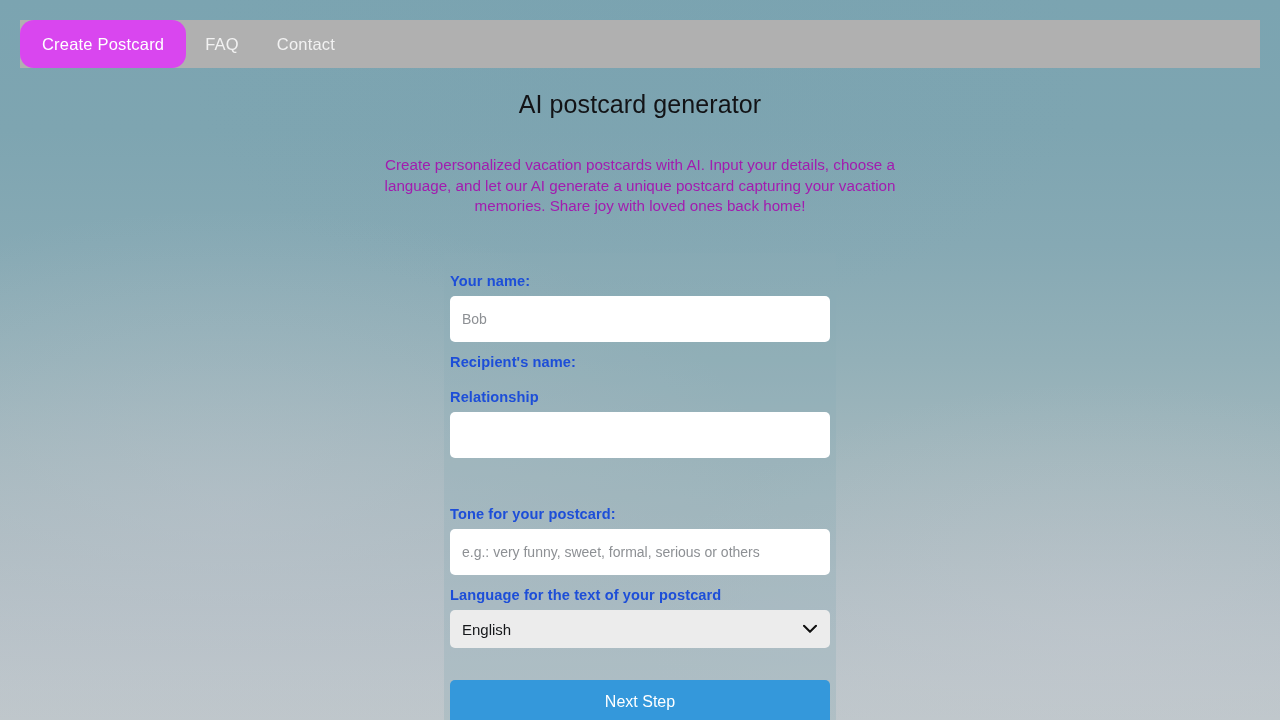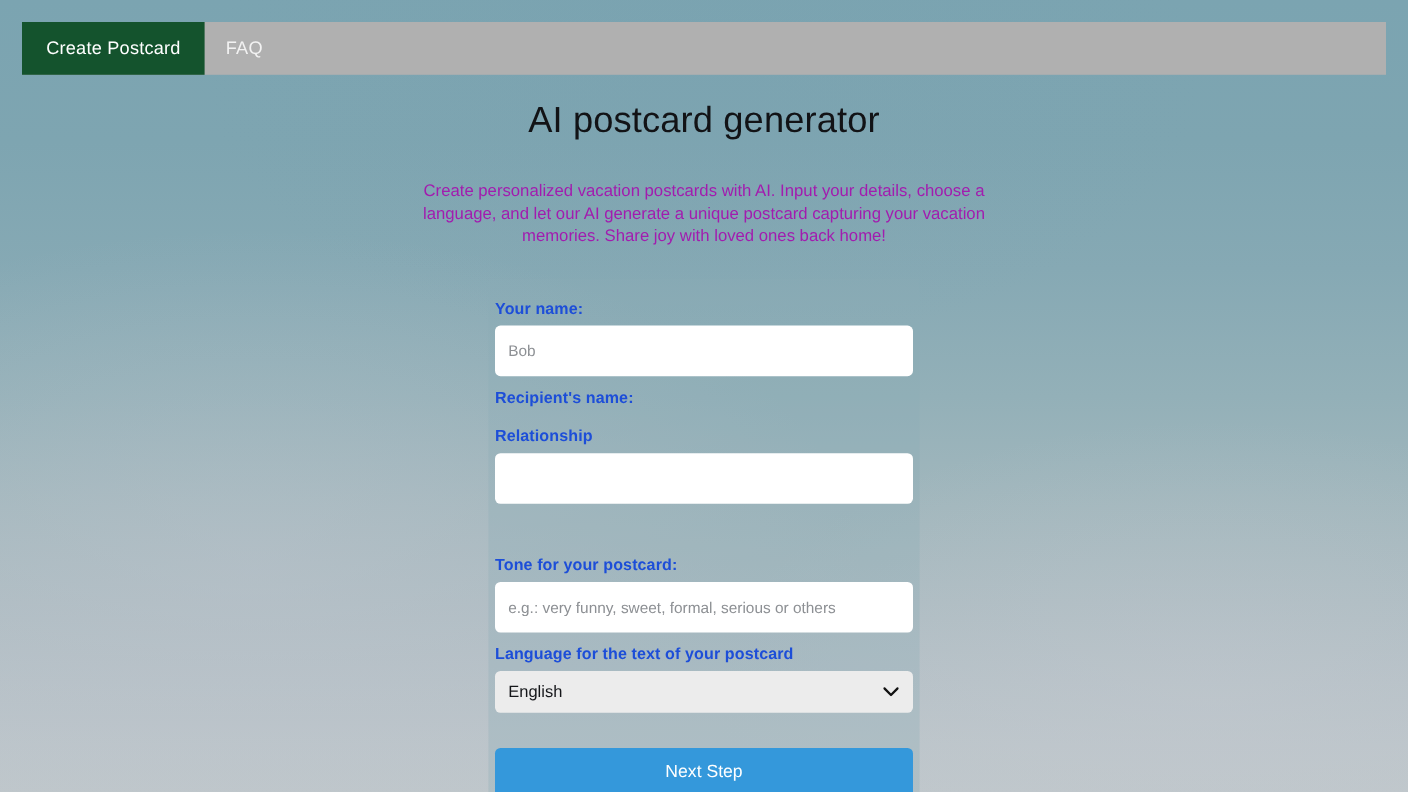--- a/index.html
+++ b/index.html
@@ -54,38 +54,39 @@
     align-items: center;
     padding: 0 19px;
     font-size: 16.5px;
     color: #f2f2f2;
     letter-spacing: 0.2px;
     cursor: pointer;
     white-space: nowrap;
     user-select: none;
   }
   .nav-item.active {
-    background: #14532d;
+    background: #d946ef;
     color: #ffffff;
     padding: 0 22px;
+    border-radius: 14px;
   }
 
   
   .content {
     position: absolute;
     left: 0;
     top: 68px;
     width: 1280px;
     z-index: 2;
   }
   .page-title {
     margin: 0;
     padding-top: 22px;
     text-align: center;
-    font-size: 33px;
+    font-size: 25px;
     font-weight: 400;
     color: #121316;
     letter-spacing: 0.1px;
   }
   .page-desc {
     margin: 0 auto;
     padding-top: 36px;
     width: 570px;
     text-align: center;
     font-size: 15.2px;
@@ -185,20 +186,23 @@
 <body>
 
 <div class="bg-overlay"></div>
 
 <div class="navbar">
   <div class="nav-item active">
     <span>Create Postcard</span>
   </div>
   <div class="nav-item">
     <span>FAQ</span>
+  </div>
+  <div class="nav-item">
+    <span>Contact</span>
   </div>
 </div>
 
 <div class="content">
   <h1 class="page-title">AI postcard generator</h1>
   <p class="page-desc">Create personalized vacation postcards with AI. Input your details, choose a language, and let our AI generate a unique postcard capturing your vacation memories. Share joy with loved ones back home!</p>
 </div>
 
 <div class="form-panel">
 

